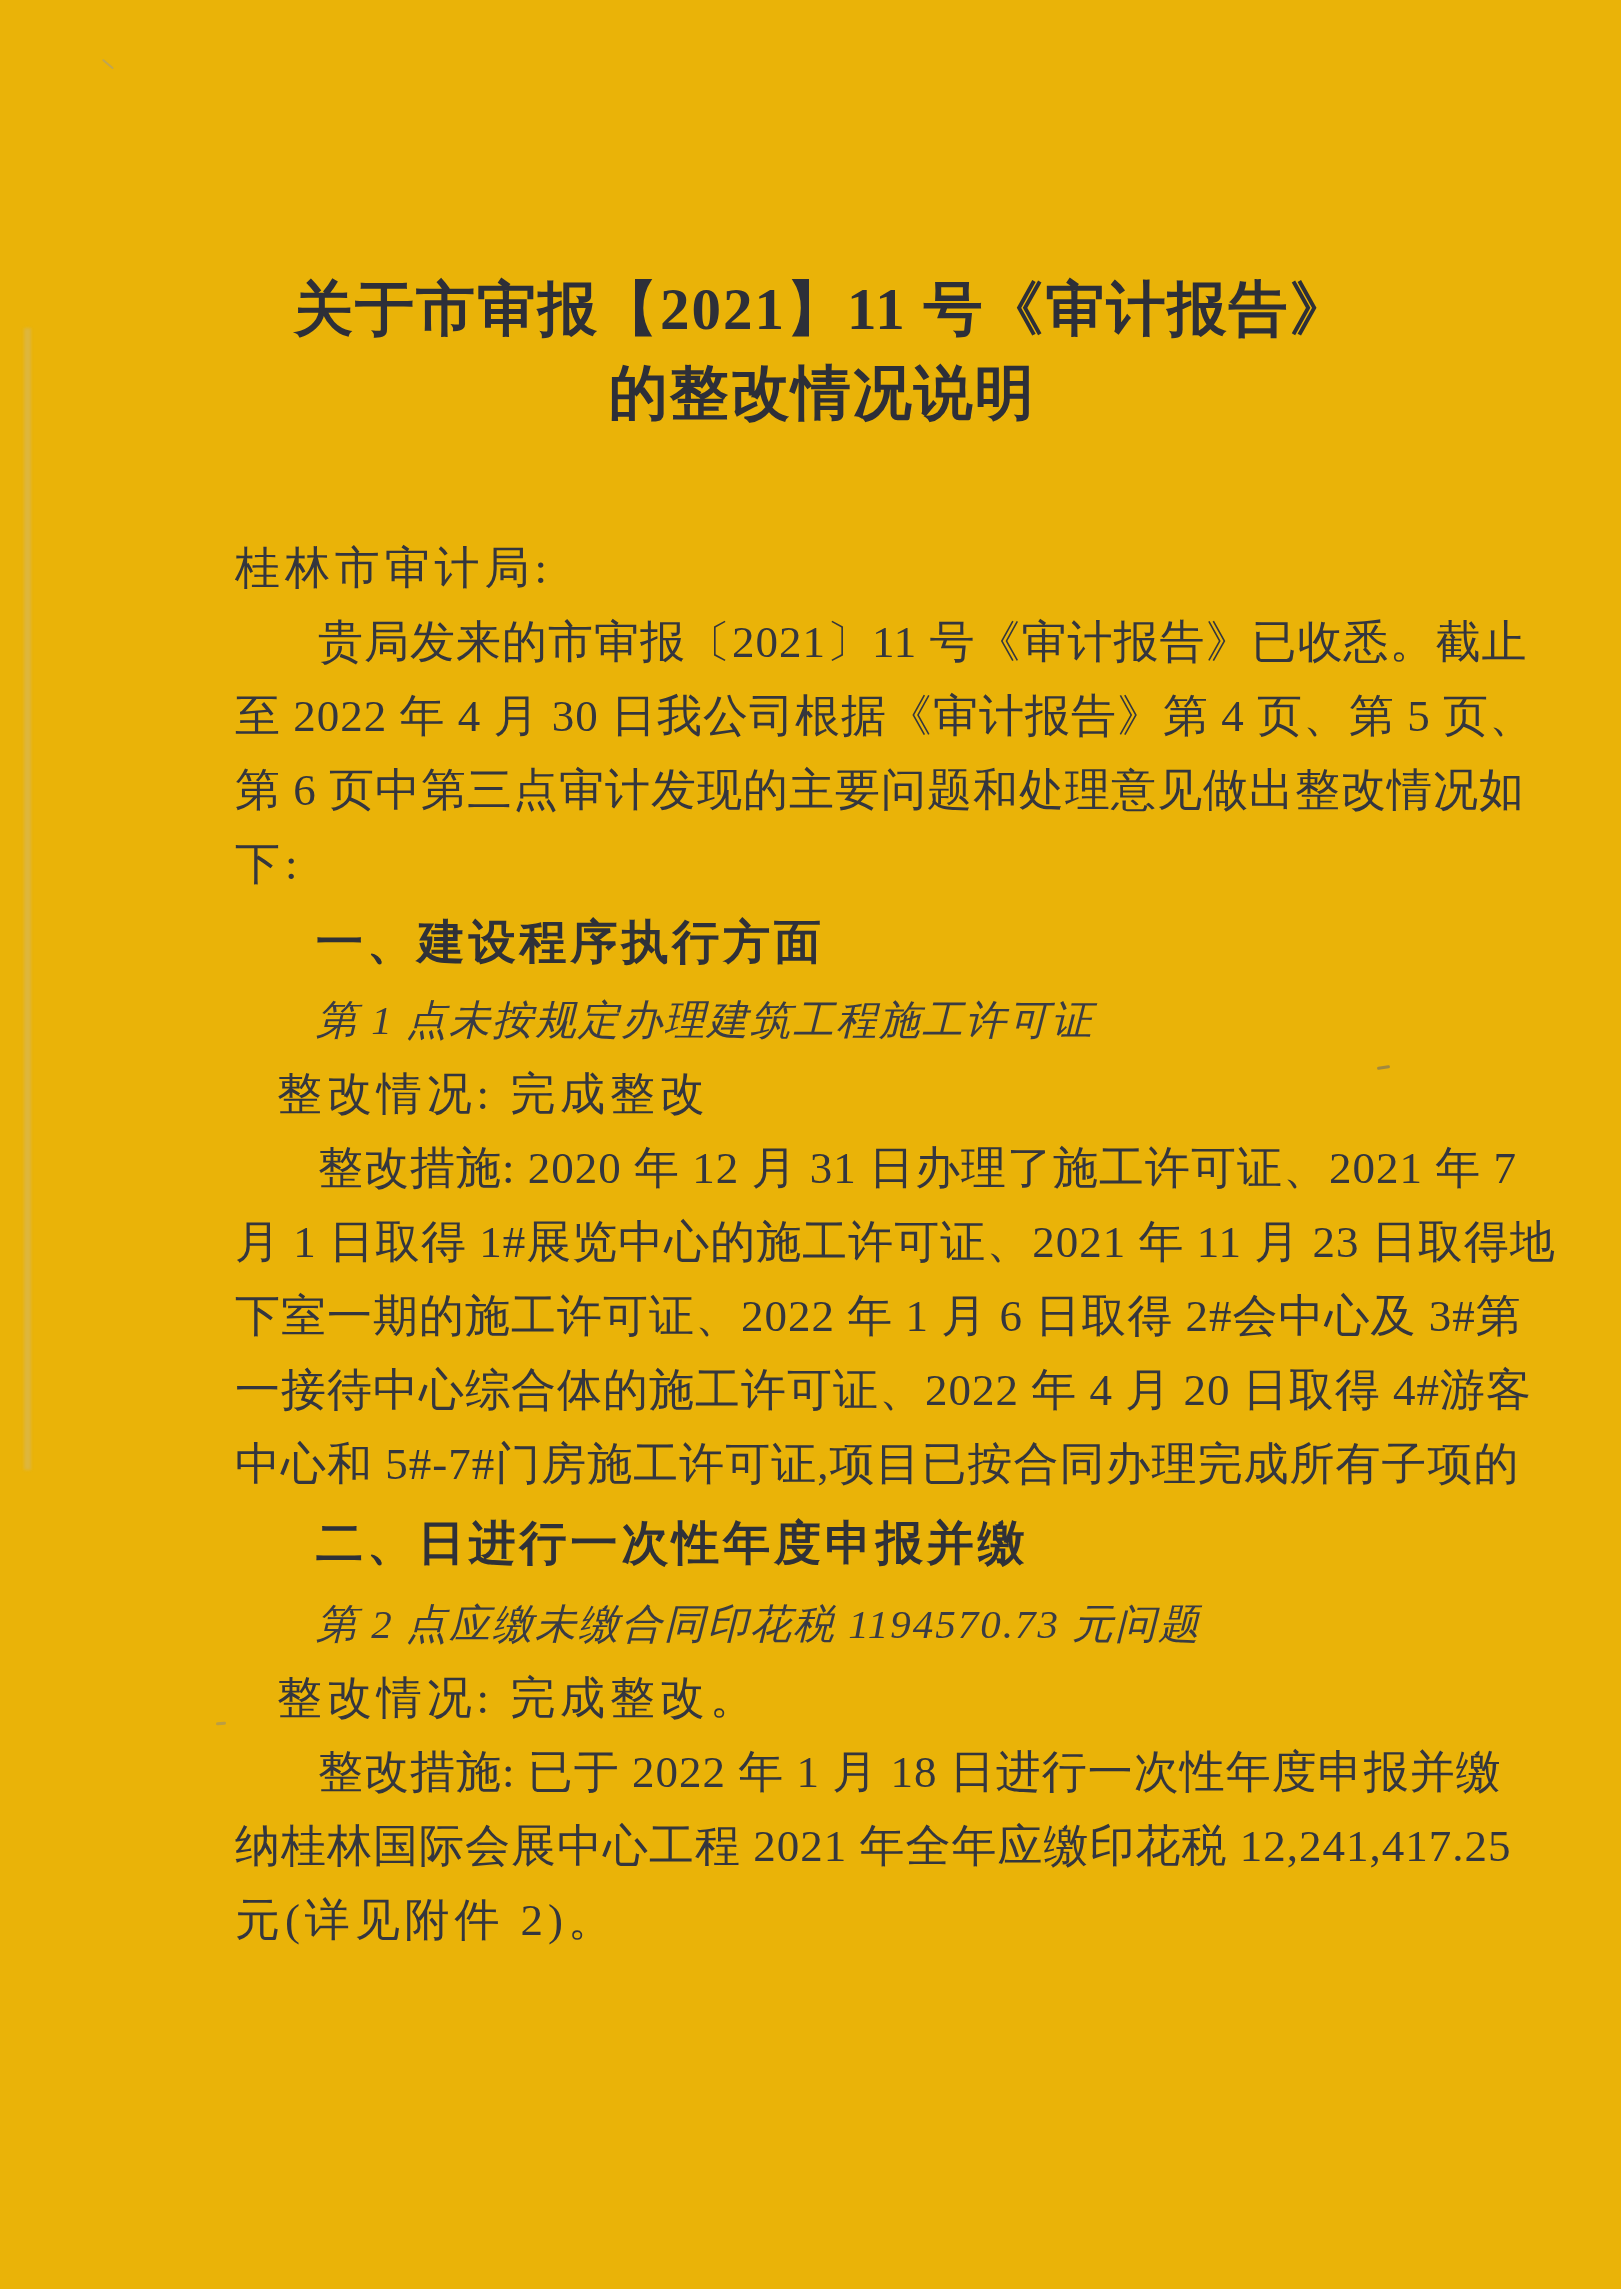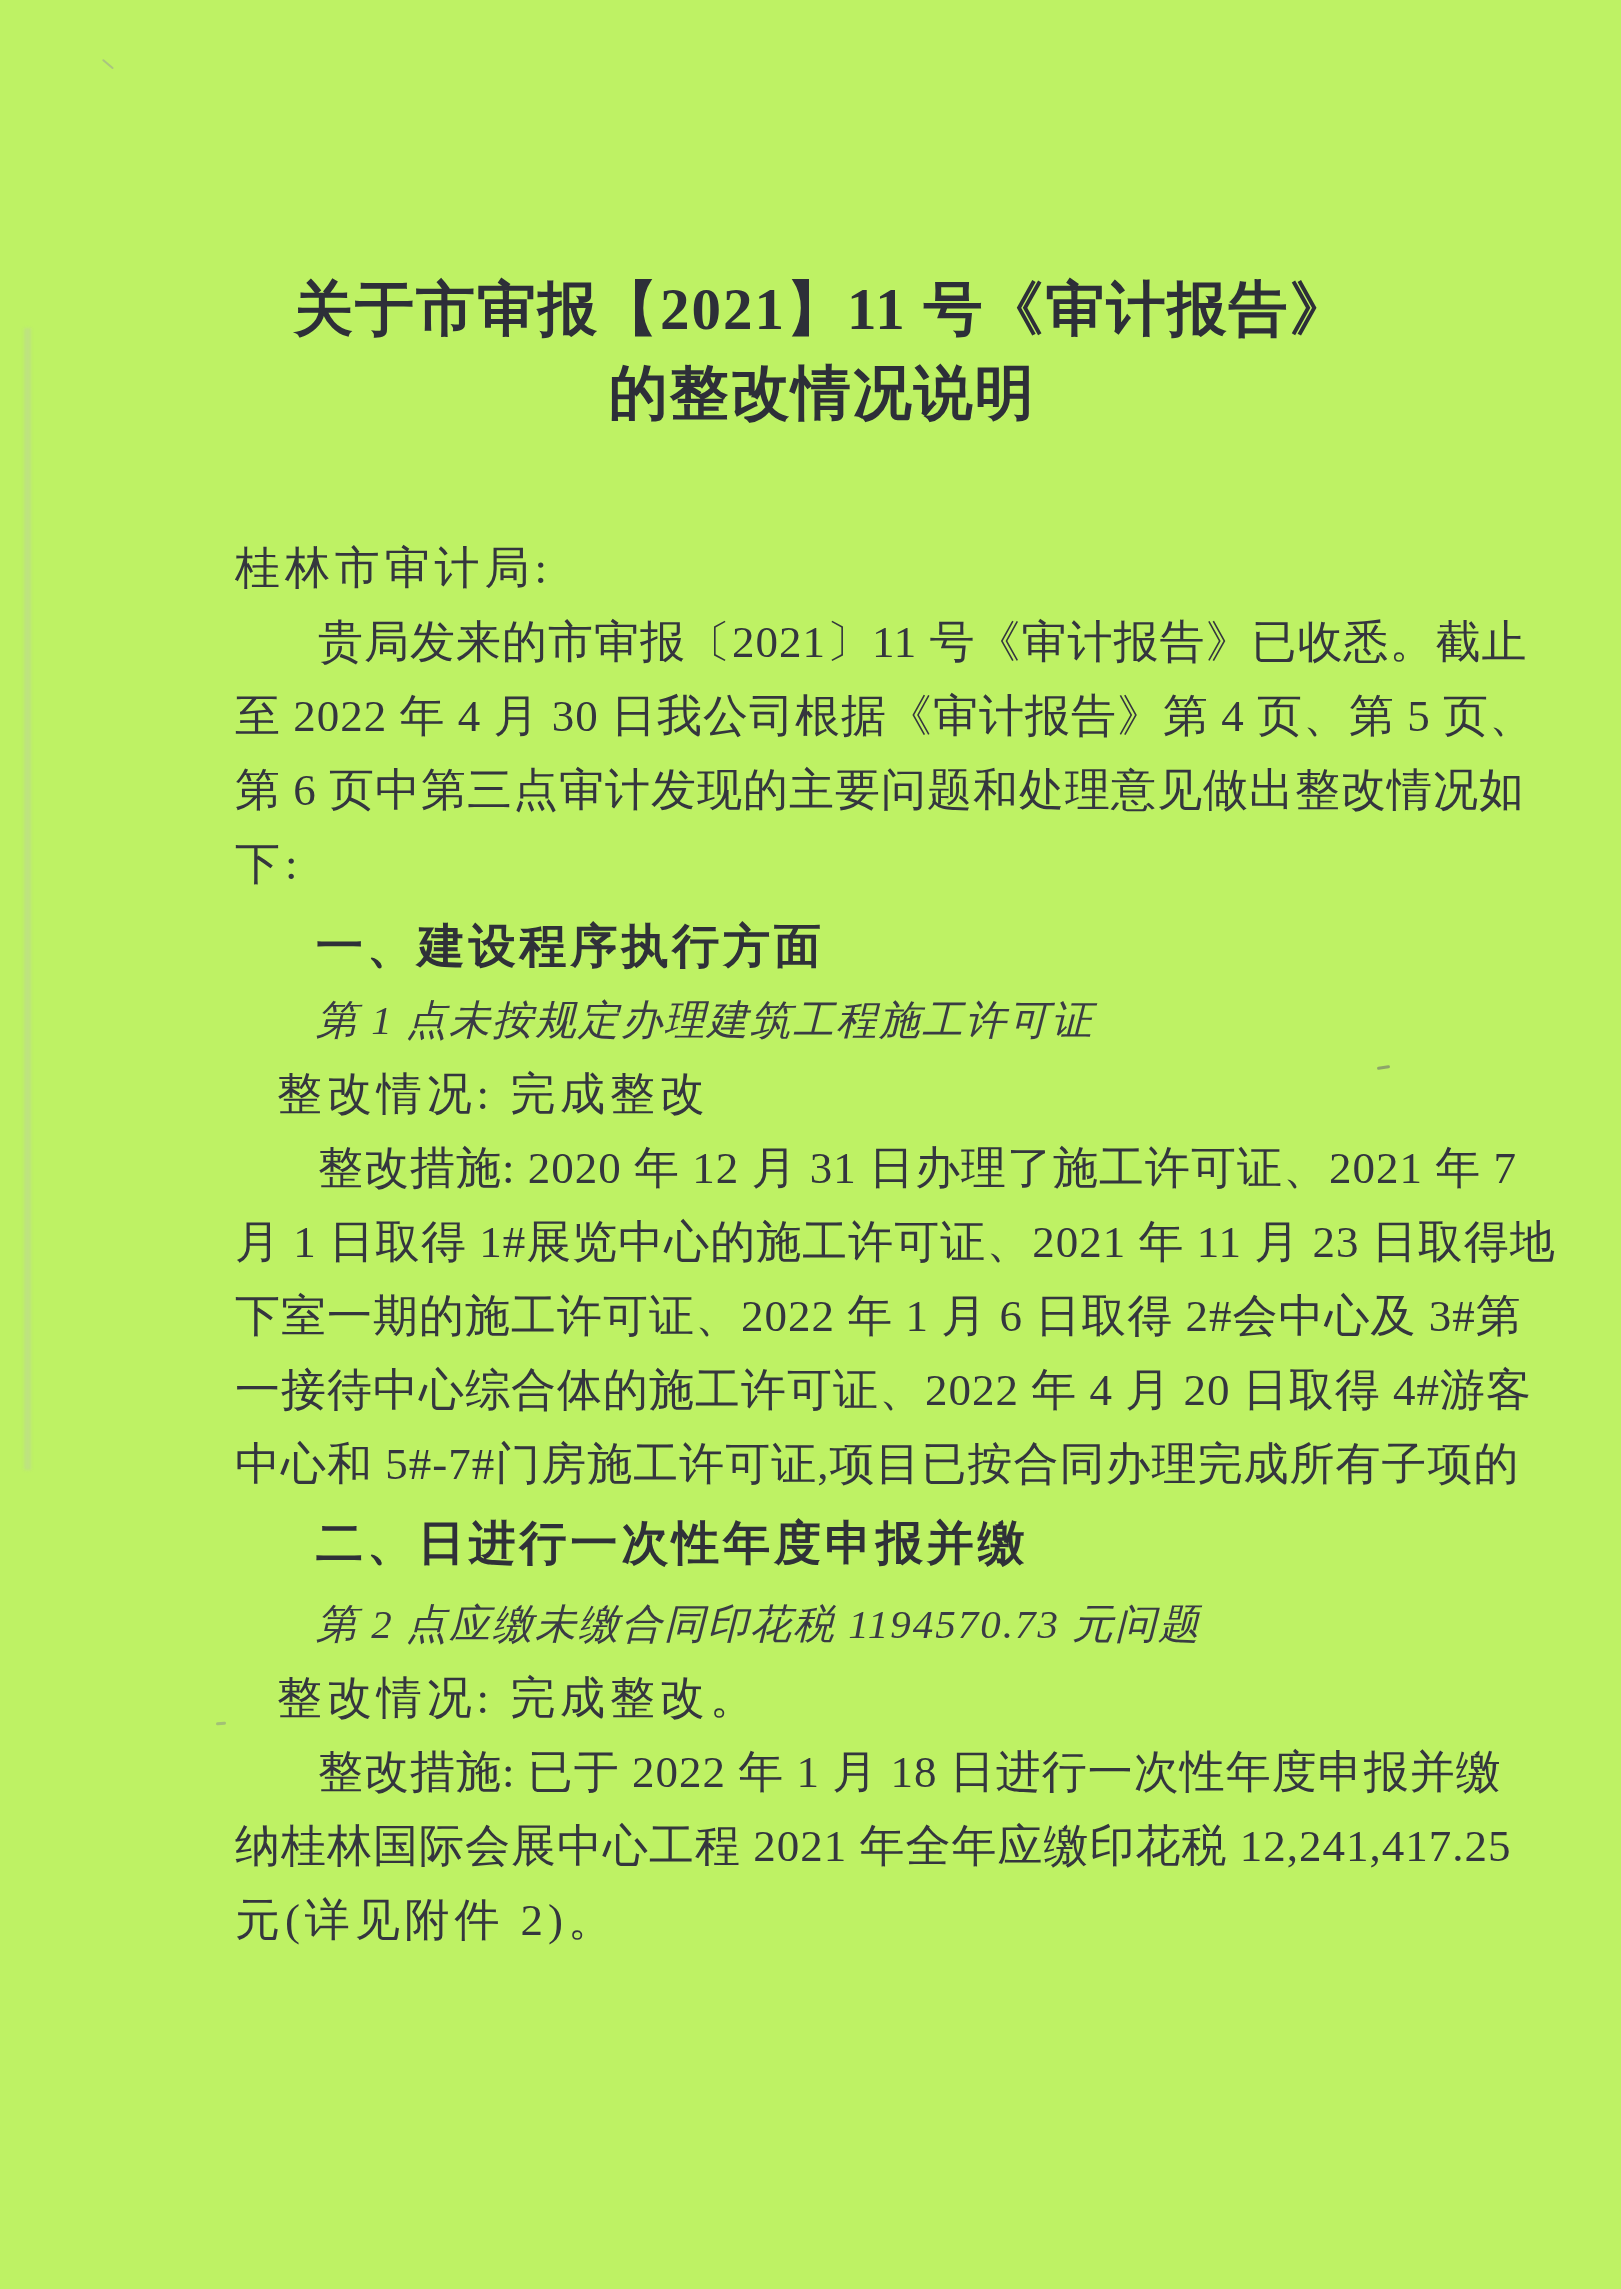--- a/index.html
+++ b/index.html
@@ -1,20 +1,20 @@
 <!DOCTYPE html>
 <html lang="zh"><head>
 <meta charset="utf-8">
 <style>
   html, body { margin: 0; padding: 0; background: #ffffff; }
   .page {
     position: relative;
     width: 1621px;
     height: 2290px;
-    background: #bef264;
+    background: #eab308;
     overflow: hidden;
     font-family: "Liberation Serif", serif;
   }
 
   
   .title-block {
     position: absolute;
     top: 267px;
     left: 0;
     width: 100%;
@@ -54,21 +54,21 @@
   .ind { text-indent: 83px; }
   .st  { margin-left: 42px; }
   .h {
     margin-left: 81px;
     font-family: "Liberation Sans", sans-serif;
     font-weight: 700;
     font-size: 47px;
     letter-spacing: 3.9px;
     color: #2f3138;
   }
-  .hd1 { margin-top: 7.8px; }
+  .hd1 { margin-top: 7.8px; font-family: Liberation Mono, monospace; }
   .hd2 { margin-top: 4.9px; }
   .k {
     margin-left: 81px;
     font-style: italic;
     font-size: 41px;
     letter-spacing: 2px;
     color: #3a3c44;
   }
   .k2 { margin-top: 6.9px; }
 

